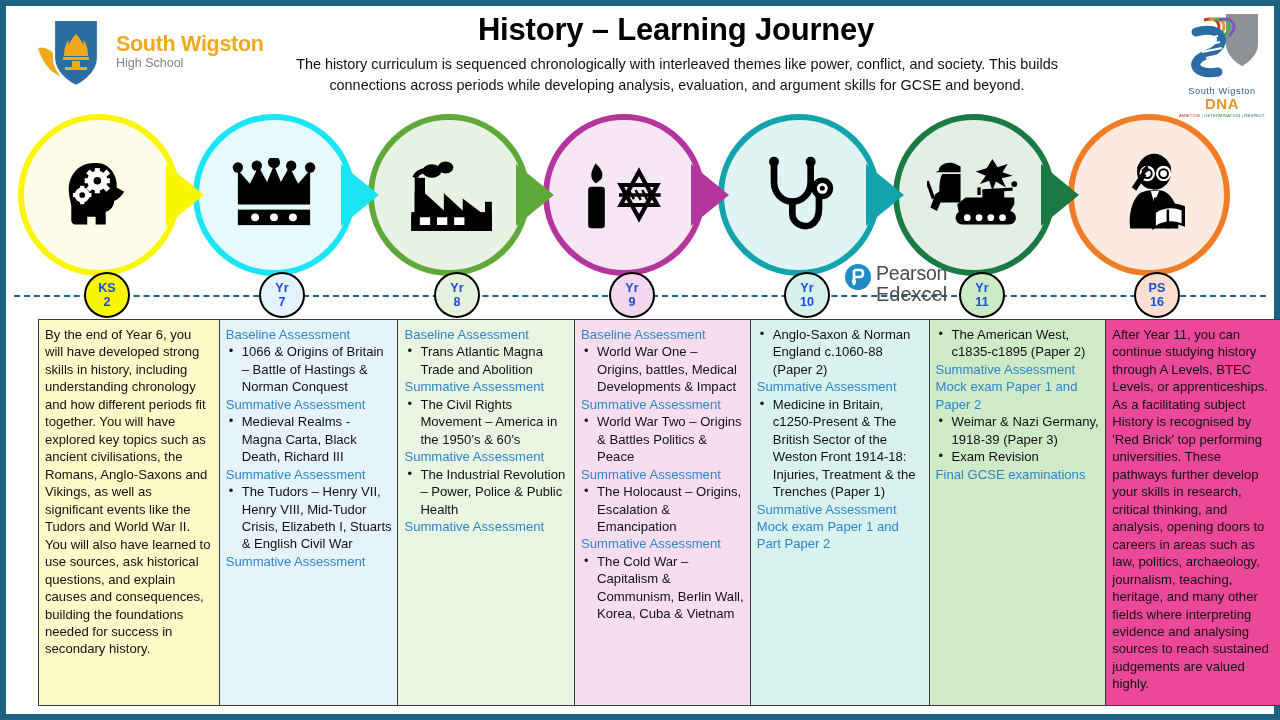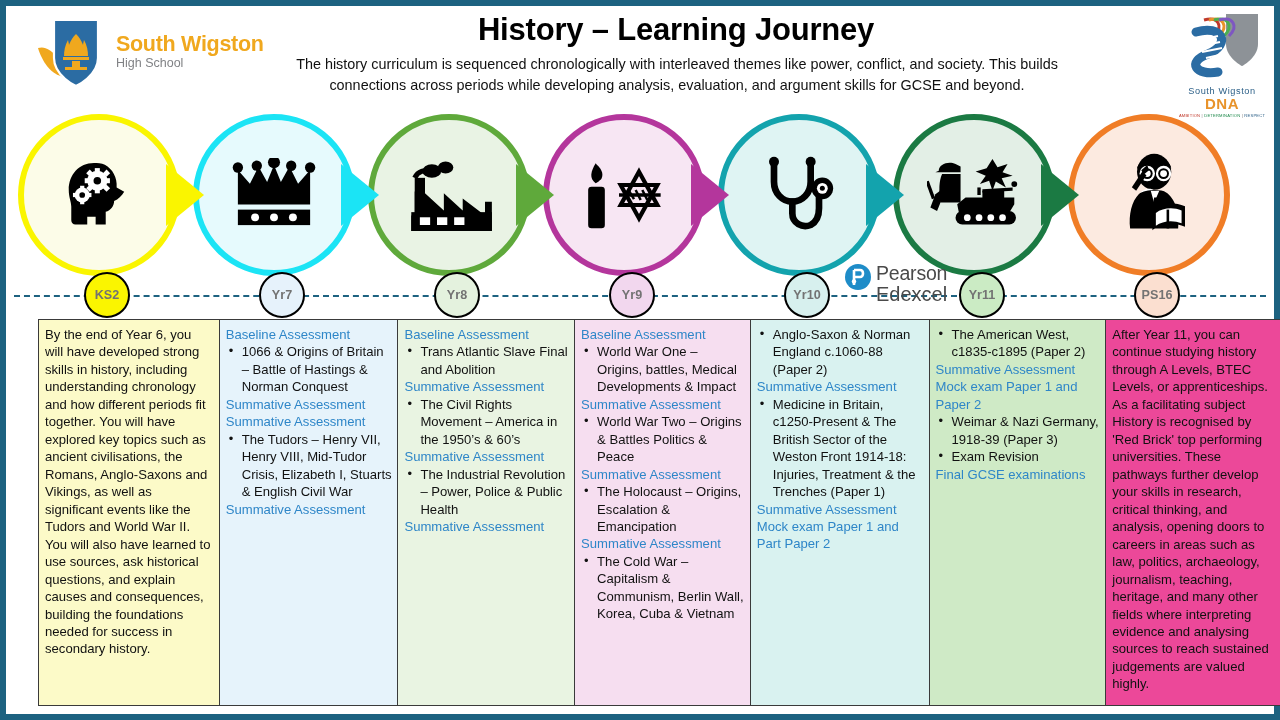--- a/index.html
+++ b/index.html
@@ -69,23 +69,23 @@
     border-bottom:31px solid transparent;
     border-left:38px solid #000;
     z-index:1;
   }
   .circle svg { display:block; }
 
   .badge {
     position:absolute;
     width:46px; height:46px; border-radius:50%;
     border:2.2px solid #000; background:#fff;
-    display:flex; flex-direction:row;
+    display:flex; flex-direction:column;
     align-items:center; justify-content:center;
-    font-size:12.6px; font-weight:bold; color:#737373;
+    font-size:12.6px; font-weight:bold; color:#1d4ed8;
     line-height:1.12; z-index:4;
   }
   .badge span { display:block; }
 
   #dashline {
     position:absolute; left:8px; top:289px; width:1252px; height:0;
     border-top:2.6px dashed #1d6280; z-index:2;
   }
 
   .pearson { position:absolute; left:838px; top:257px; width:122px; height:44px; z-index:3; }
@@ -329,30 +329,33 @@
     <div id="panels">
         <div class="panel" style="background: rgb(252, 250, 200); width: 182px;">
           <div class="p-text">By the end of Year 6, you will have developed strong skills in history, including understanding chronology and how different periods fit together. You will have explored key topics such as ancient civilisations, the Romans, Anglo-Saxons and Vikings, as well as significant events like the Tudors and World War II. You will also have learned to use sources, ask historical questions, and explain causes and consequences, building the foundations needed for success in secondary history.</div>
         </div>
         <div class="panel" style="background: rgb(230, 243, 251); width: 180px;">
           <div class="assess">Baseline Assessment</div>
           <ul class="blist">
             <li>1066 &amp; Origins of Britain – Battle of Hastings &amp; Norman Conquest</li>
           </ul>
           <div class="assess">Summative Assessment</div>
+          <ul class="blist">
+            <li>Medieval Realms - Magna Carta, Black Death, Richard III</li>
+          </ul>
           <div class="assess">Summative Assessment</div>
           <ul class="blist">
             <li>The Tudors – Henry VII, Henry VIII, Mid-Tudor Crisis, Elizabeth I, Stuarts &amp; English Civil War</li>
           </ul>
           <div class="assess">Summative Assessment</div>
         </div>
         <div class="panel" style="background: rgb(233, 244, 226); width: 178px;">
           <div class="assess">Baseline Assessment</div>
           <ul class="blist">
-            <li>Trans Atlantic Slave Final and Abolition</li>
+            <li>Trans Atlantic Magna Trade and Abolition</li>
           </ul>
           <div class="assess">Summative Assessment</div>
           <ul class="blist">
             <li>The Civil Rights Movement – America in the 1950’s &amp; 60’s</li>
           </ul>
           <div class="assess">Summative Assessment</div>
           <ul class="blist">
             <li>The Industrial Revolution – Power, Police &amp; Public Health</li>
           </ul>
           <div class="assess">Summative Assessment</div>

